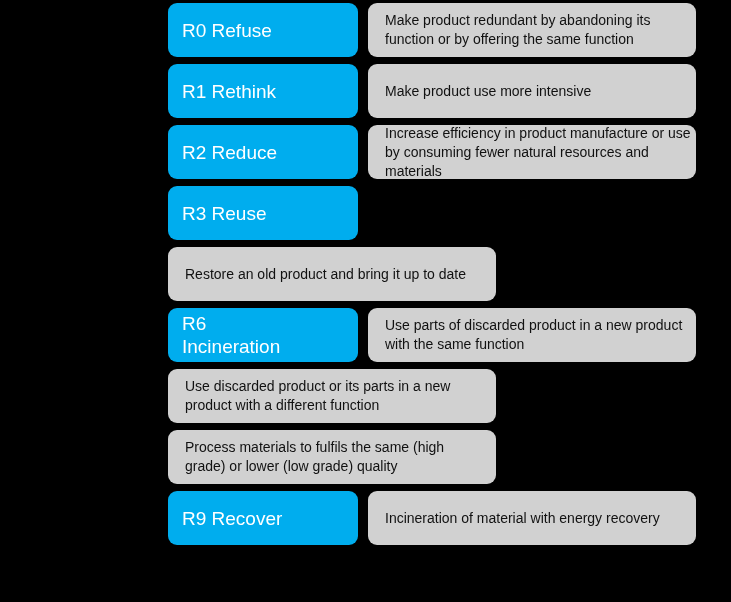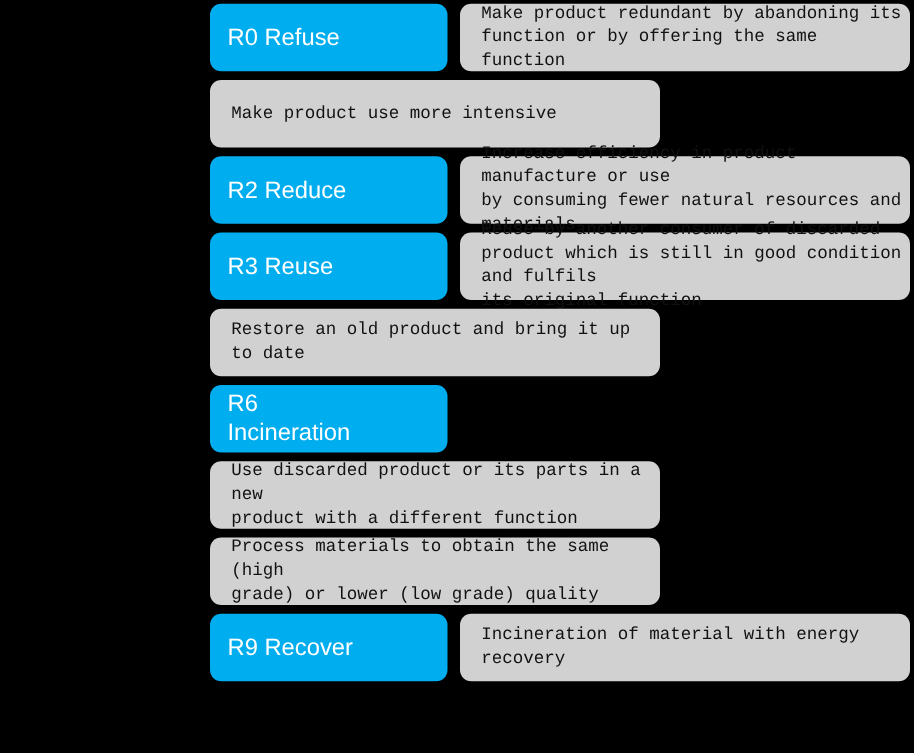--- a/index.html
+++ b/index.html
@@ -40,80 +40,79 @@
     border-radius: 9px;
     display: flex;
     align-items: center;
     padding: 0 8px 0 14px;
     font-size: 19px;
     line-height: 23px;
     white-space: pre-line;
   }
   .r-desc {
     box-sizing: border-box;
-    width: 360px;
+    width: 328px;
     height: 100%;
     background: var(--box-gray, #D1D1D1);
     color: var(--desc-text, #111111);
     border-radius: 9px;
     display: flex;
     align-items: center;
     padding: 0 4px 0 17px;
     font-size: 14px;
     line-height: 19px;
     white-space: pre-line;
-    font-family: Liberation Mono, monospace;
   }
 </style>
 </head>
 <body>
 
 <div class="canvas">
 
   <div class="row">
     <div class="r-label">R0 Refuse</div>
     <div class="r-desc">Make product redundant by abandoning its
 function or by offering the same function</div>
   </div>
 
   <div class="row">
+    <div class="r-label">R1 Rethink</div>
     <div class="r-desc">Make product use more intensive</div>
   </div>
 
   <div class="row">
     <div class="r-label">R2 Reduce</div>
     <div class="r-desc">Increase efficiency in product manufacture or use
 by consuming fewer natural resources and
 materials</div>
   </div>
 
   <div class="row">
     <div class="r-label">R3 Reuse</div>
-    <div class="r-desc">Reuse by another consumer of discarded
-product which is still in good condition and fulfils
-its original function</div>
   </div>
 
 
   <div class="row">
     <div class="r-desc">Restore an old product and bring it up to date</div>
   </div>
 
   <div class="row">
     <div class="r-label">R6
 Incineration</div>
+    <div class="r-desc">Use parts of discarded product in a new product
+with the same function</div>
   </div>
 
   <div class="row">
     <div class="r-desc">Use discarded product or its parts in a new
 product with a different function</div>
   </div>
 
   <div class="row">
-    <div class="r-desc">Process materials to obtain the same (high
+    <div class="r-desc">Process materials to fulfils the same (high
 grade) or lower (low grade) quality</div>
   </div>
 
   <div class="row">
     <div class="r-label">R9 Recover</div>
     <div class="r-desc">Incineration of material with energy recovery</div>
   </div>
 
 </div>
 

